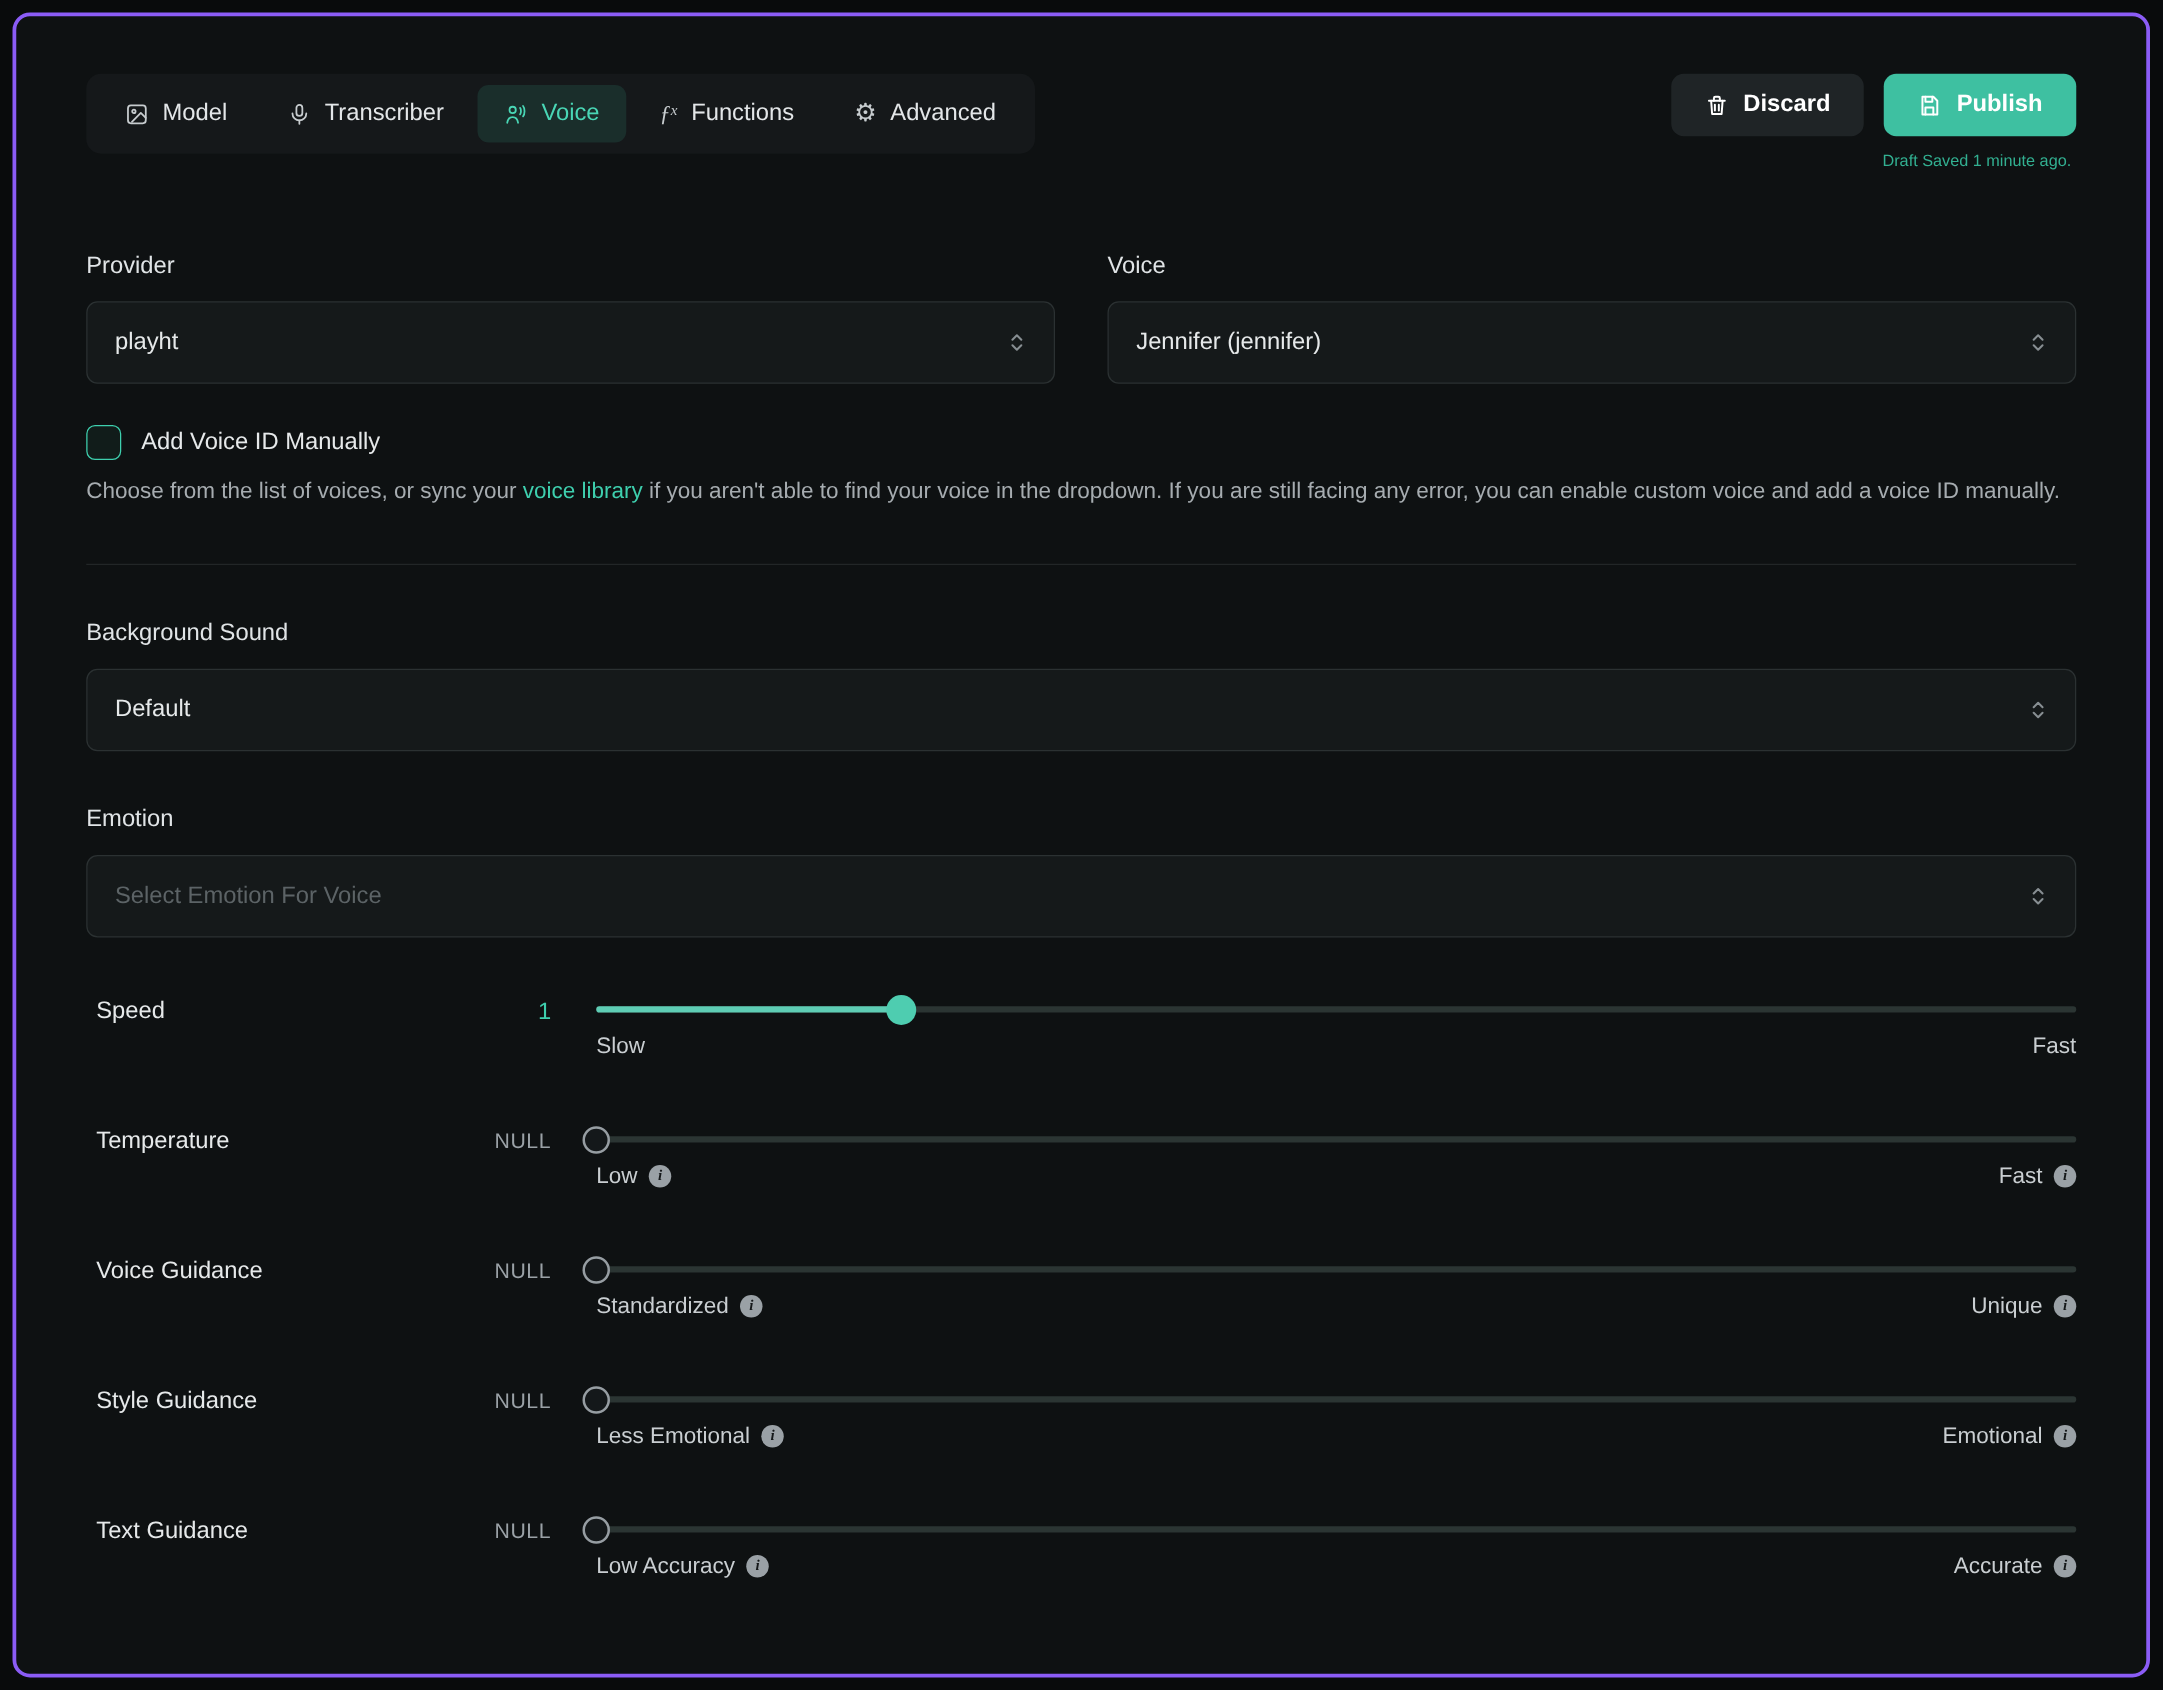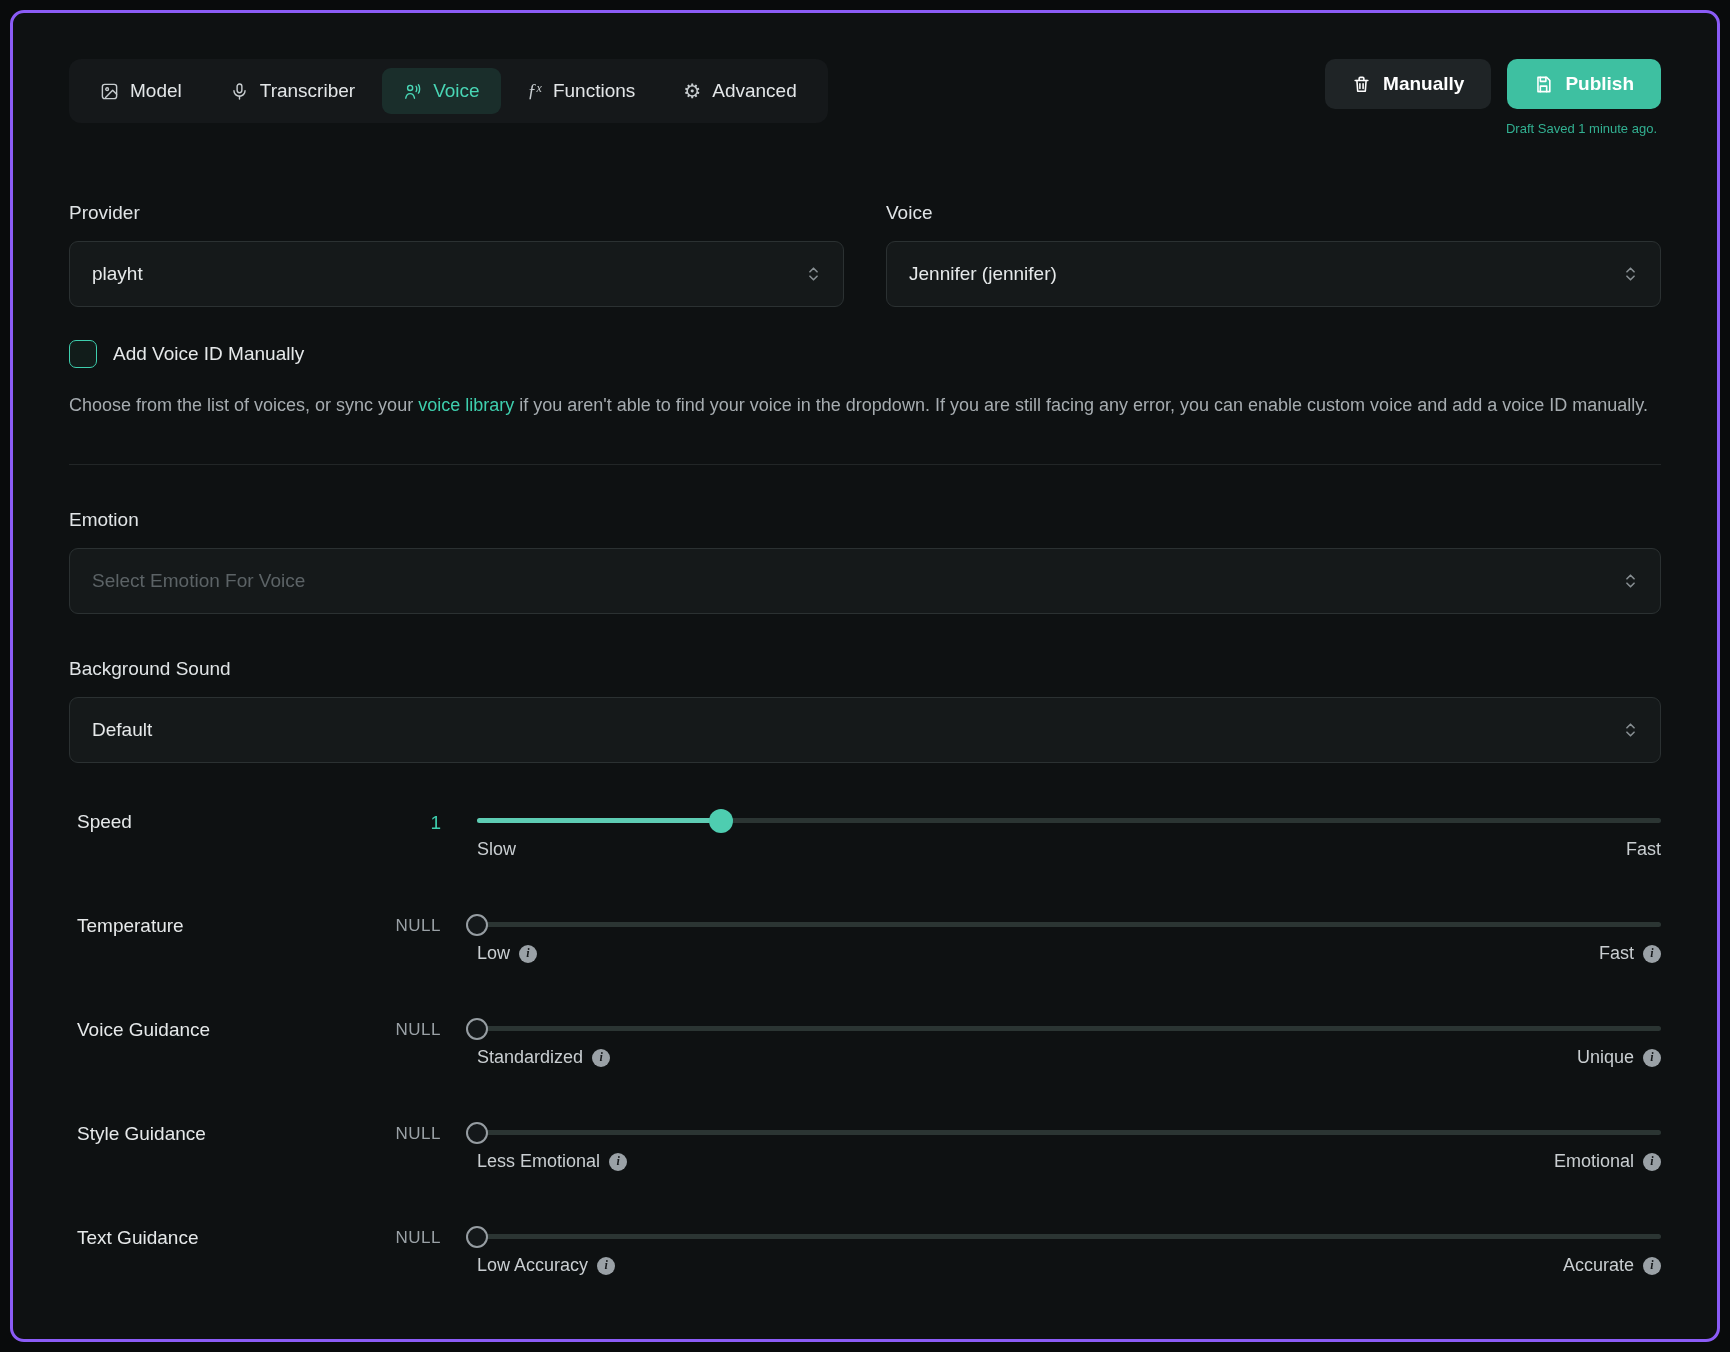--- a/index.html
+++ b/index.html
@@ -56,21 +56,21 @@
   .select .chev{ color:#878e92; display:inline-flex; }
   .select.placeholder{ color:#5c6366; }
   .full{ margin-top:44px; }
   
   .checkbox-row{ display:flex; align-items:center; gap:16px; margin-top:33px; }
   .checkbox{
     width:28px; height:28px; border:1.6px solid #3ecfae; border-radius:7px;
     background:rgba(62,207,174,0.06); cursor:pointer; flex:0 0 auto;
   }
   .checkbox-label{ font-size:19px; color:#e6e9ea; }
-  .helper{ margin-top:24px; font-size:18px; line-height:1.45; color:#a6acb0; }
+  .helper{ margin-top:11px; font-size:18px; line-height:1.45; color:#a6acb0; }
   .helper a{ color:#3ecfae; text-decoration:none; cursor:pointer; }
   .divider{ border:none; border-top:1px solid #222627; margin-top:46px; }
   
   .section-heading{ margin-top:50px; font-size:28px; font-weight:500; color:#f2f4f5; }
   
   .sliders{ margin-top:46px; }
   .slider-row{
     display:grid; grid-template-columns:250px 78px 1fr;
     column-gap:36px; margin-bottom:53px; padding-left:8px;
   }
@@ -152,21 +152,21 @@
       <div class="btn-row">
         <button class="btn btn-discard">
           <span>
             <svg width="19" height="19" viewBox="0 0 24 24" fill="none" stroke="currentColor" stroke-width="2" stroke-linecap="round" stroke-linejoin="round">
                 <path d="M4 7h16"></path>
                 <path d="M9 7V4.5A1.5 1.5 0 0 1 10.5 3h3A1.5 1.5 0 0 1 15 4.5V7"></path>
                 <path d="M6.2 7l1 13.5h9.6l1-13.5"></path>
                 <path d="M10 11v6M14 11v6"></path>
               </svg>
           </span>
-          <span>Manually</span>
+          <span>Discard</span>
         </button>
         <button class="btn btn-publish">
           <span>
             <svg width="19" height="19" viewBox="0 0 24 24" fill="none" stroke="currentColor" stroke-width="2" stroke-linecap="round" stroke-linejoin="round">
                 <path d="M5 3h11l4 4v14H5z"></path>
                 <path d="M8 3v5h7V3"></path>
                 <path d="M8 21v-7h8v7"></path>
               </svg>
           </span>
           <span>Publish</span>
@@ -206,45 +206,45 @@
   <div class="checkbox-row">
     <span class="checkbox"></span>
     <span class="checkbox-label">Add Voice ID Manually</span>
   </div>
   <p class="helper"><span>Choose from the list of voices, or sync your</span> <a>voice library</a> <span>if you aren't able to find your voice in the dropdown. If you are still facing any error, you can enable custom voice and add a voice ID manually.</span></p>
 
   <hr class="divider">
 
 
   <div class="full">
+    <label class="field-label">Background Sound</label>
+    <div class="select">
+      <span>Default</span>
+      <span class="chev">
+        <svg width="15" height="16" viewBox="0 0 16 18" fill="none" stroke="currentColor" stroke-width="1.8" stroke-linecap="round" stroke-linejoin="round">
+            <path d="M4 6.5L8 2.5l4 4"></path>
+            <path d="M4 11.5l4 4 4-4"></path>
+          </svg>
+      </span>
+    </div>
+  </div>
+
+  <div class="full">
     <label class="field-label">Emotion</label>
     <div class="select placeholder">
       <span>Select Emotion For Voice</span>
       <span class="chev">
         <svg width="15" height="16" viewBox="0 0 16 18" fill="none" stroke="currentColor" stroke-width="1.8" stroke-linecap="round" stroke-linejoin="round">
             <path d="M4 6.5L8 2.5l4 4"></path>
             <path d="M4 11.5l4 4 4-4"></path>
           </svg>
       </span>
     </div>
   </div>
 
-  <div class="full">
-    <label class="field-label">Background Sound</label>
-    <div class="select">
-      <span>Default</span>
-      <span class="chev">
-        <svg width="15" height="16" viewBox="0 0 16 18" fill="none" stroke="currentColor" stroke-width="1.8" stroke-linecap="round" stroke-linejoin="round">
-            <path d="M4 6.5L8 2.5l4 4"></path>
-            <path d="M4 11.5l4 4 4-4"></path>
-          </svg>
-      </span>
-    </div>
-  </div>
-
   <div class="sliders">
 
     <div class="slider-row">
       <div class="slider-name">Speed</div>
       <div class="slider-value accent">1</div>
       <div class="slider-main">
         <div class="track">
           <div class="fill" style="width: 20.6%;"></div>
           <div class="handle accent" style="left: 20.6%;"></div>
         </div>

